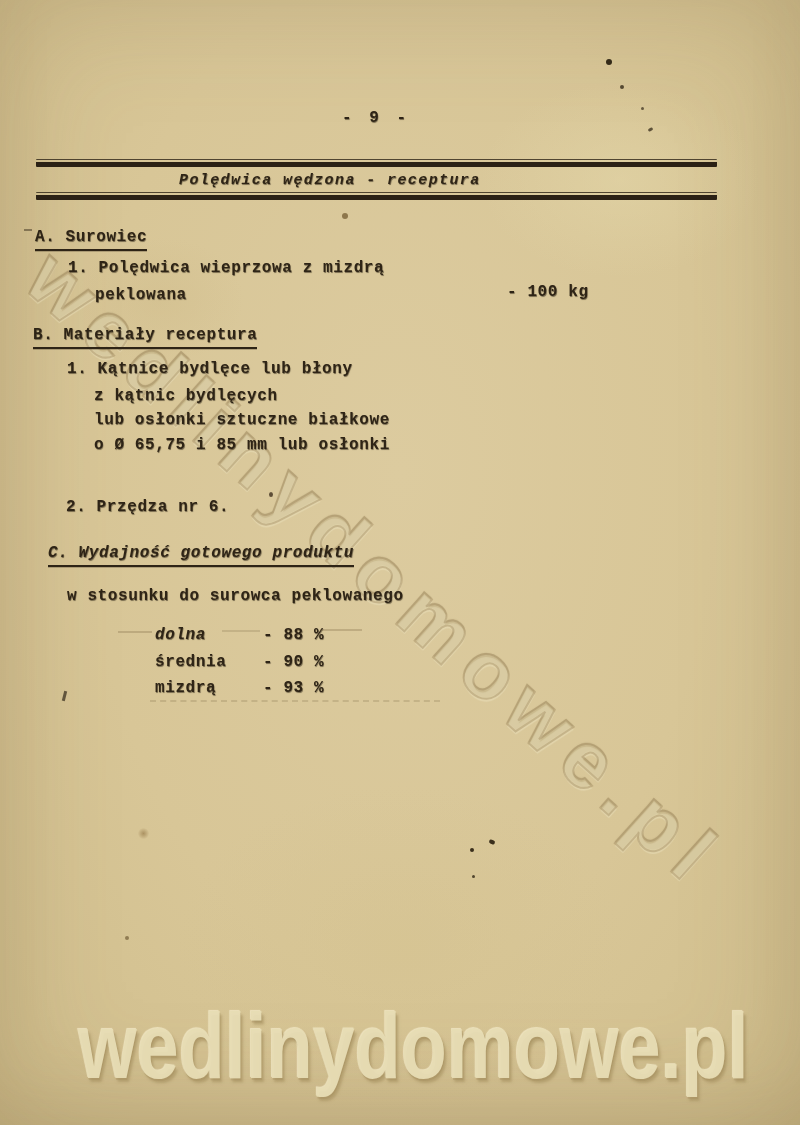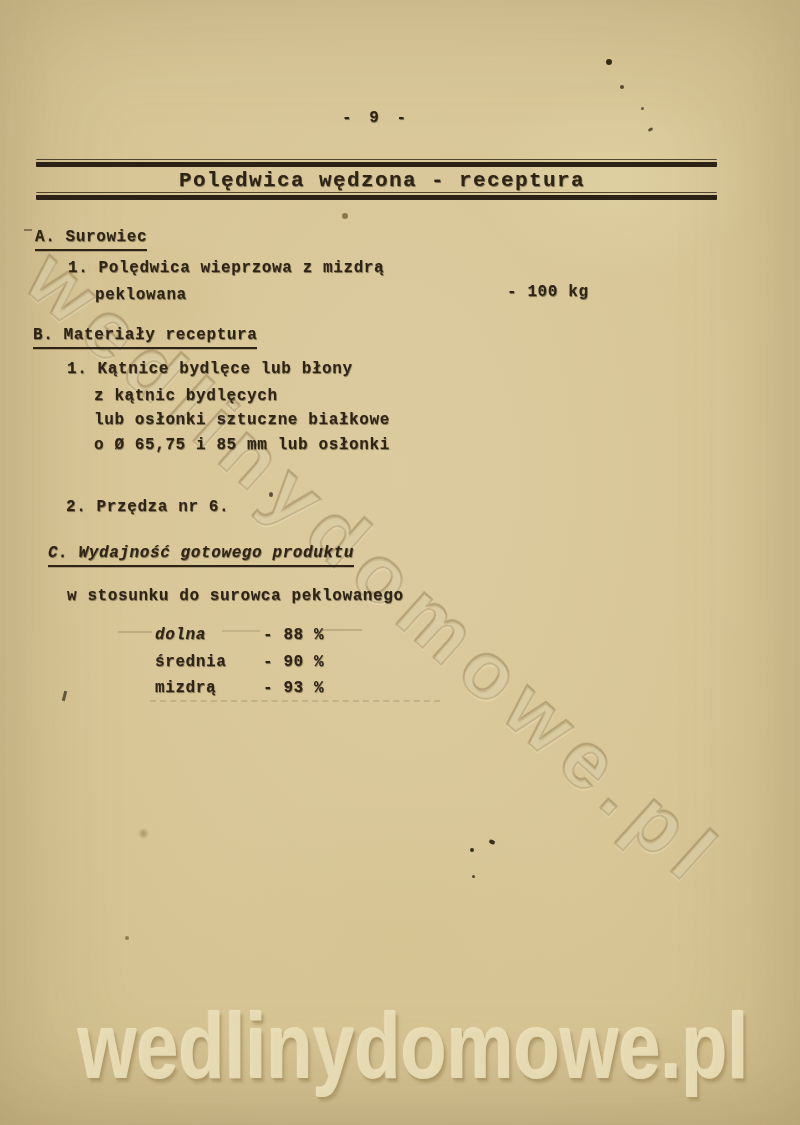--- a/index.html
+++ b/index.html
@@ -34,22 +34,23 @@
     position:absolute;
     left:36px;width:681px;height:8px;
     background:
       linear-gradient(to bottom,
         rgba(46,36,22,0.8) 0 1.5px,
         rgba(46,36,22,0) 1.5px 3.5px,
         #2b2115 3.5px 8px);
     border-radius:1px;
   }
   .title{
-    font-size:21px;
+    font-size:15px;
     letter-spacing:1.4px;
+    font-style:italic;
   }
   .diag-wm{
     position:absolute;
     left:70px;top:232px;
     transform:rotate(42deg);
     transform-origin:0 0;
     font-family:"Liberation Sans",sans-serif;
     font-weight:700;
     font-size:80px;
     letter-spacing:12px;

